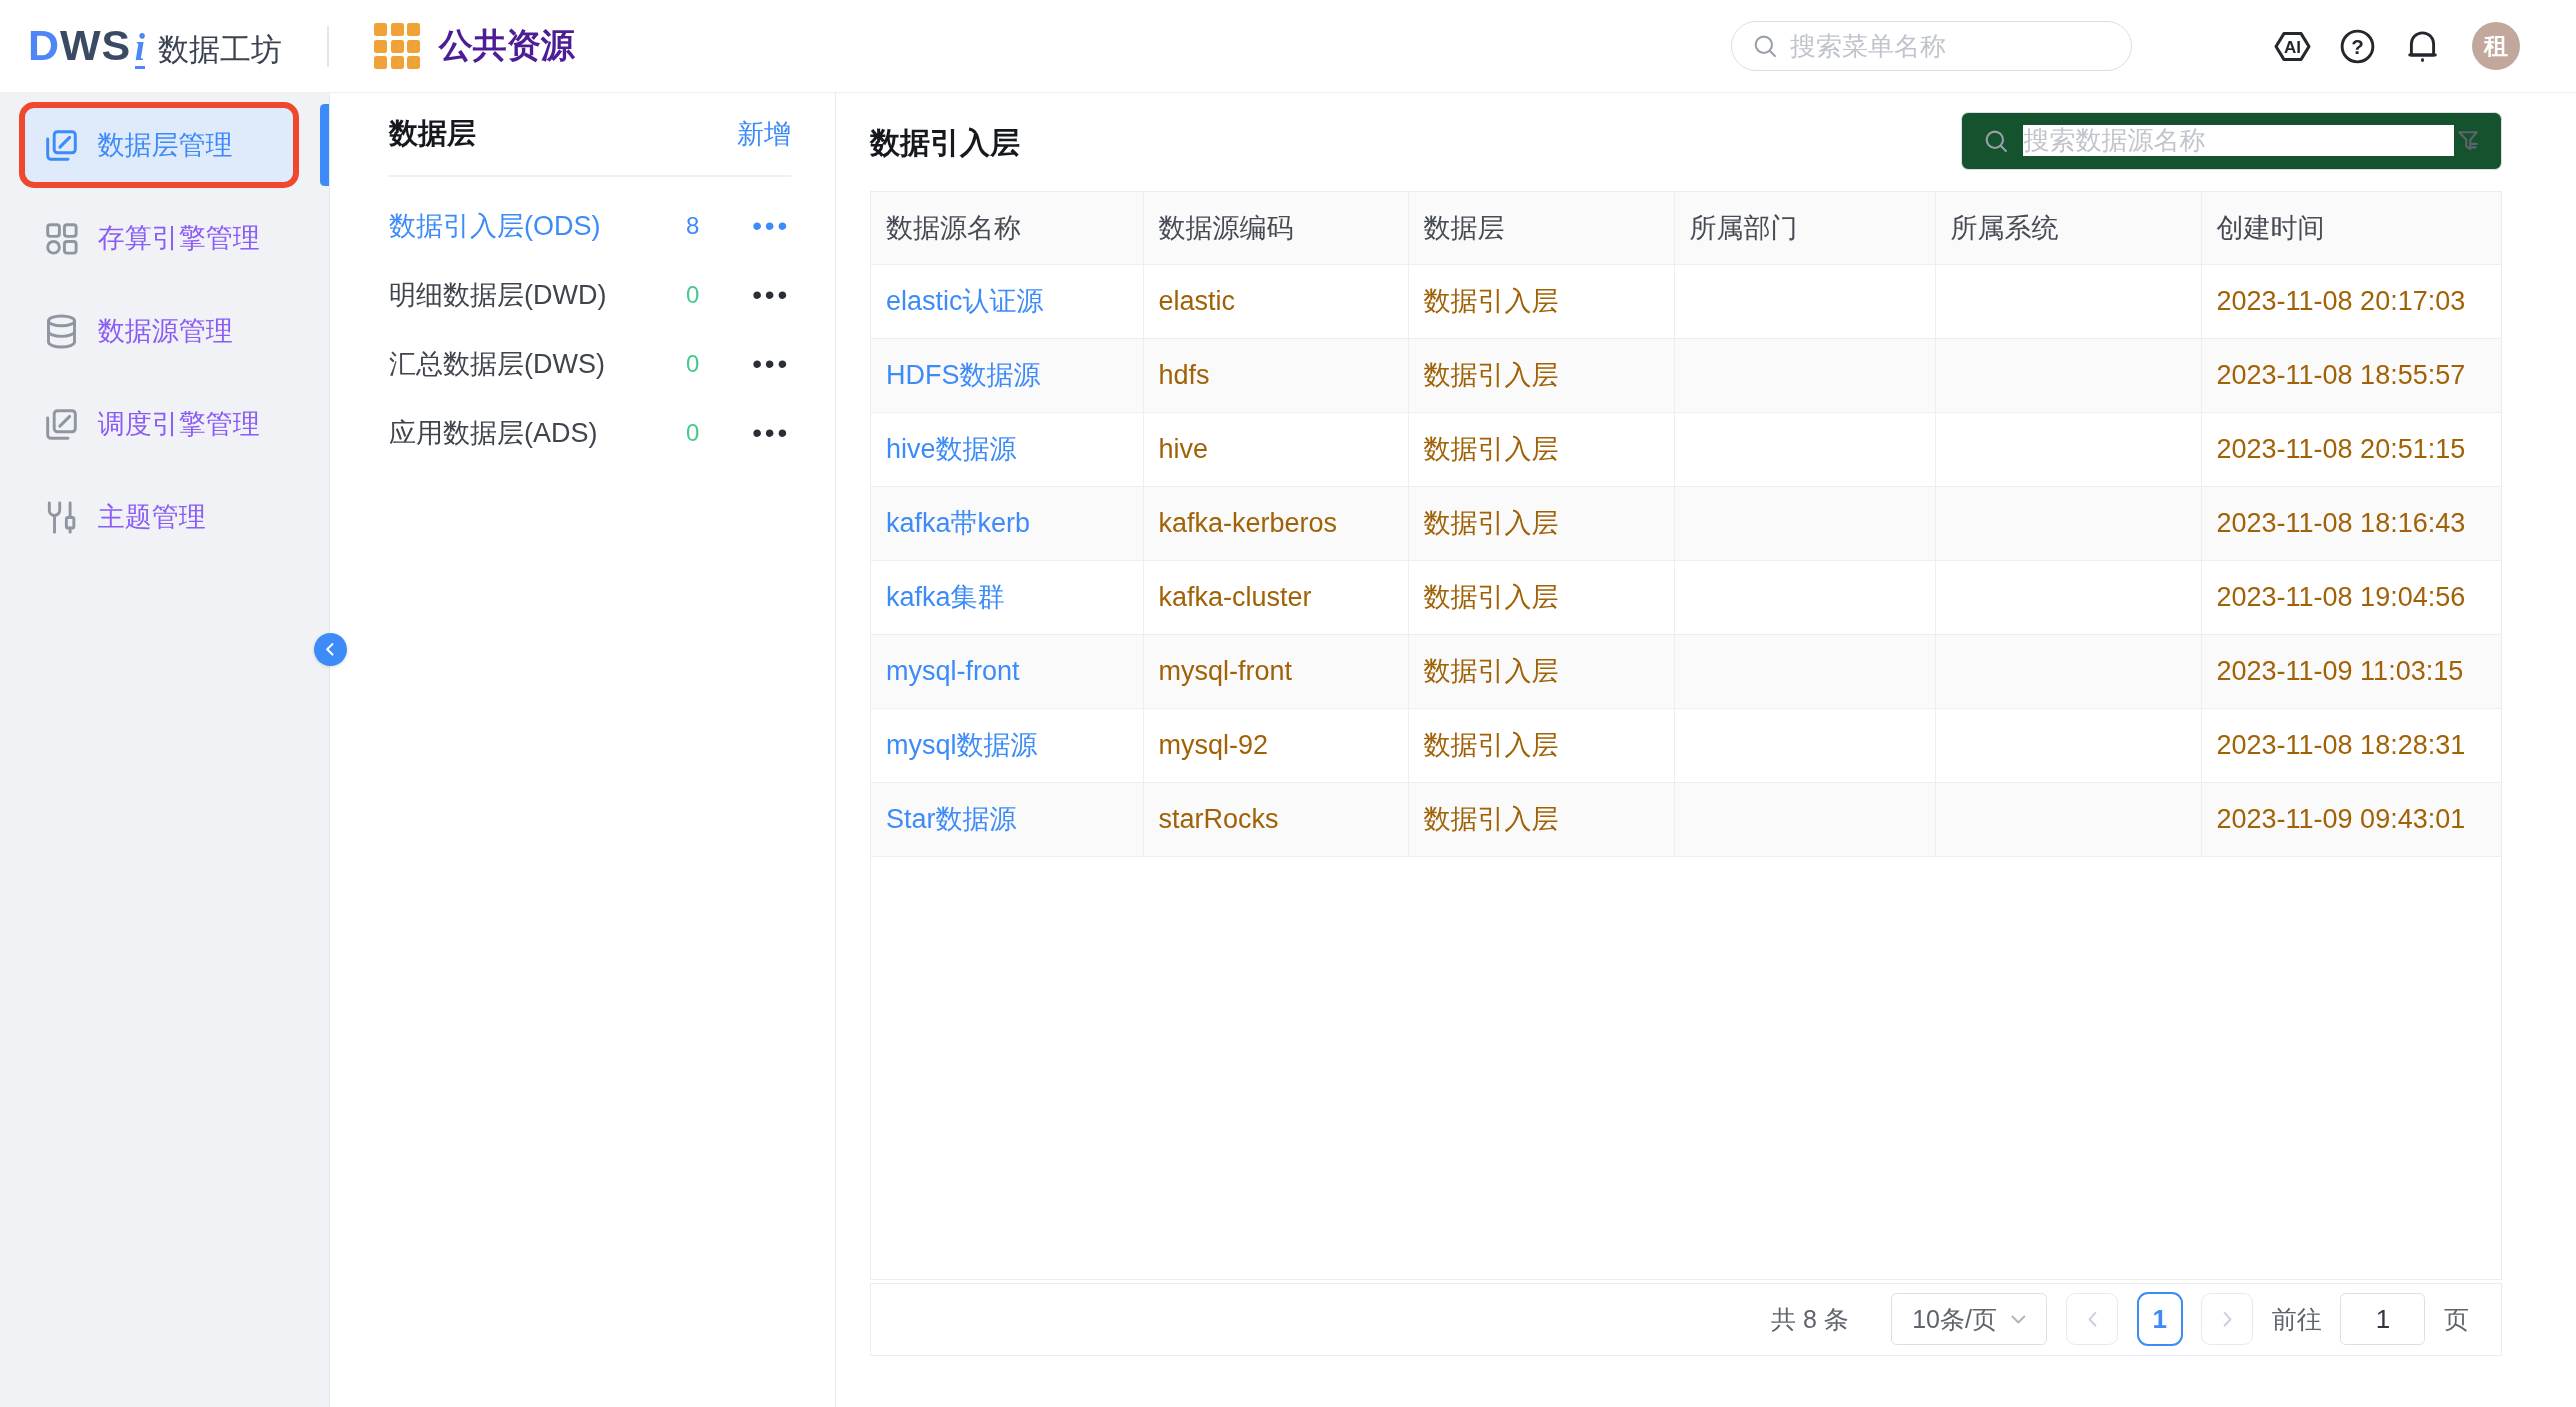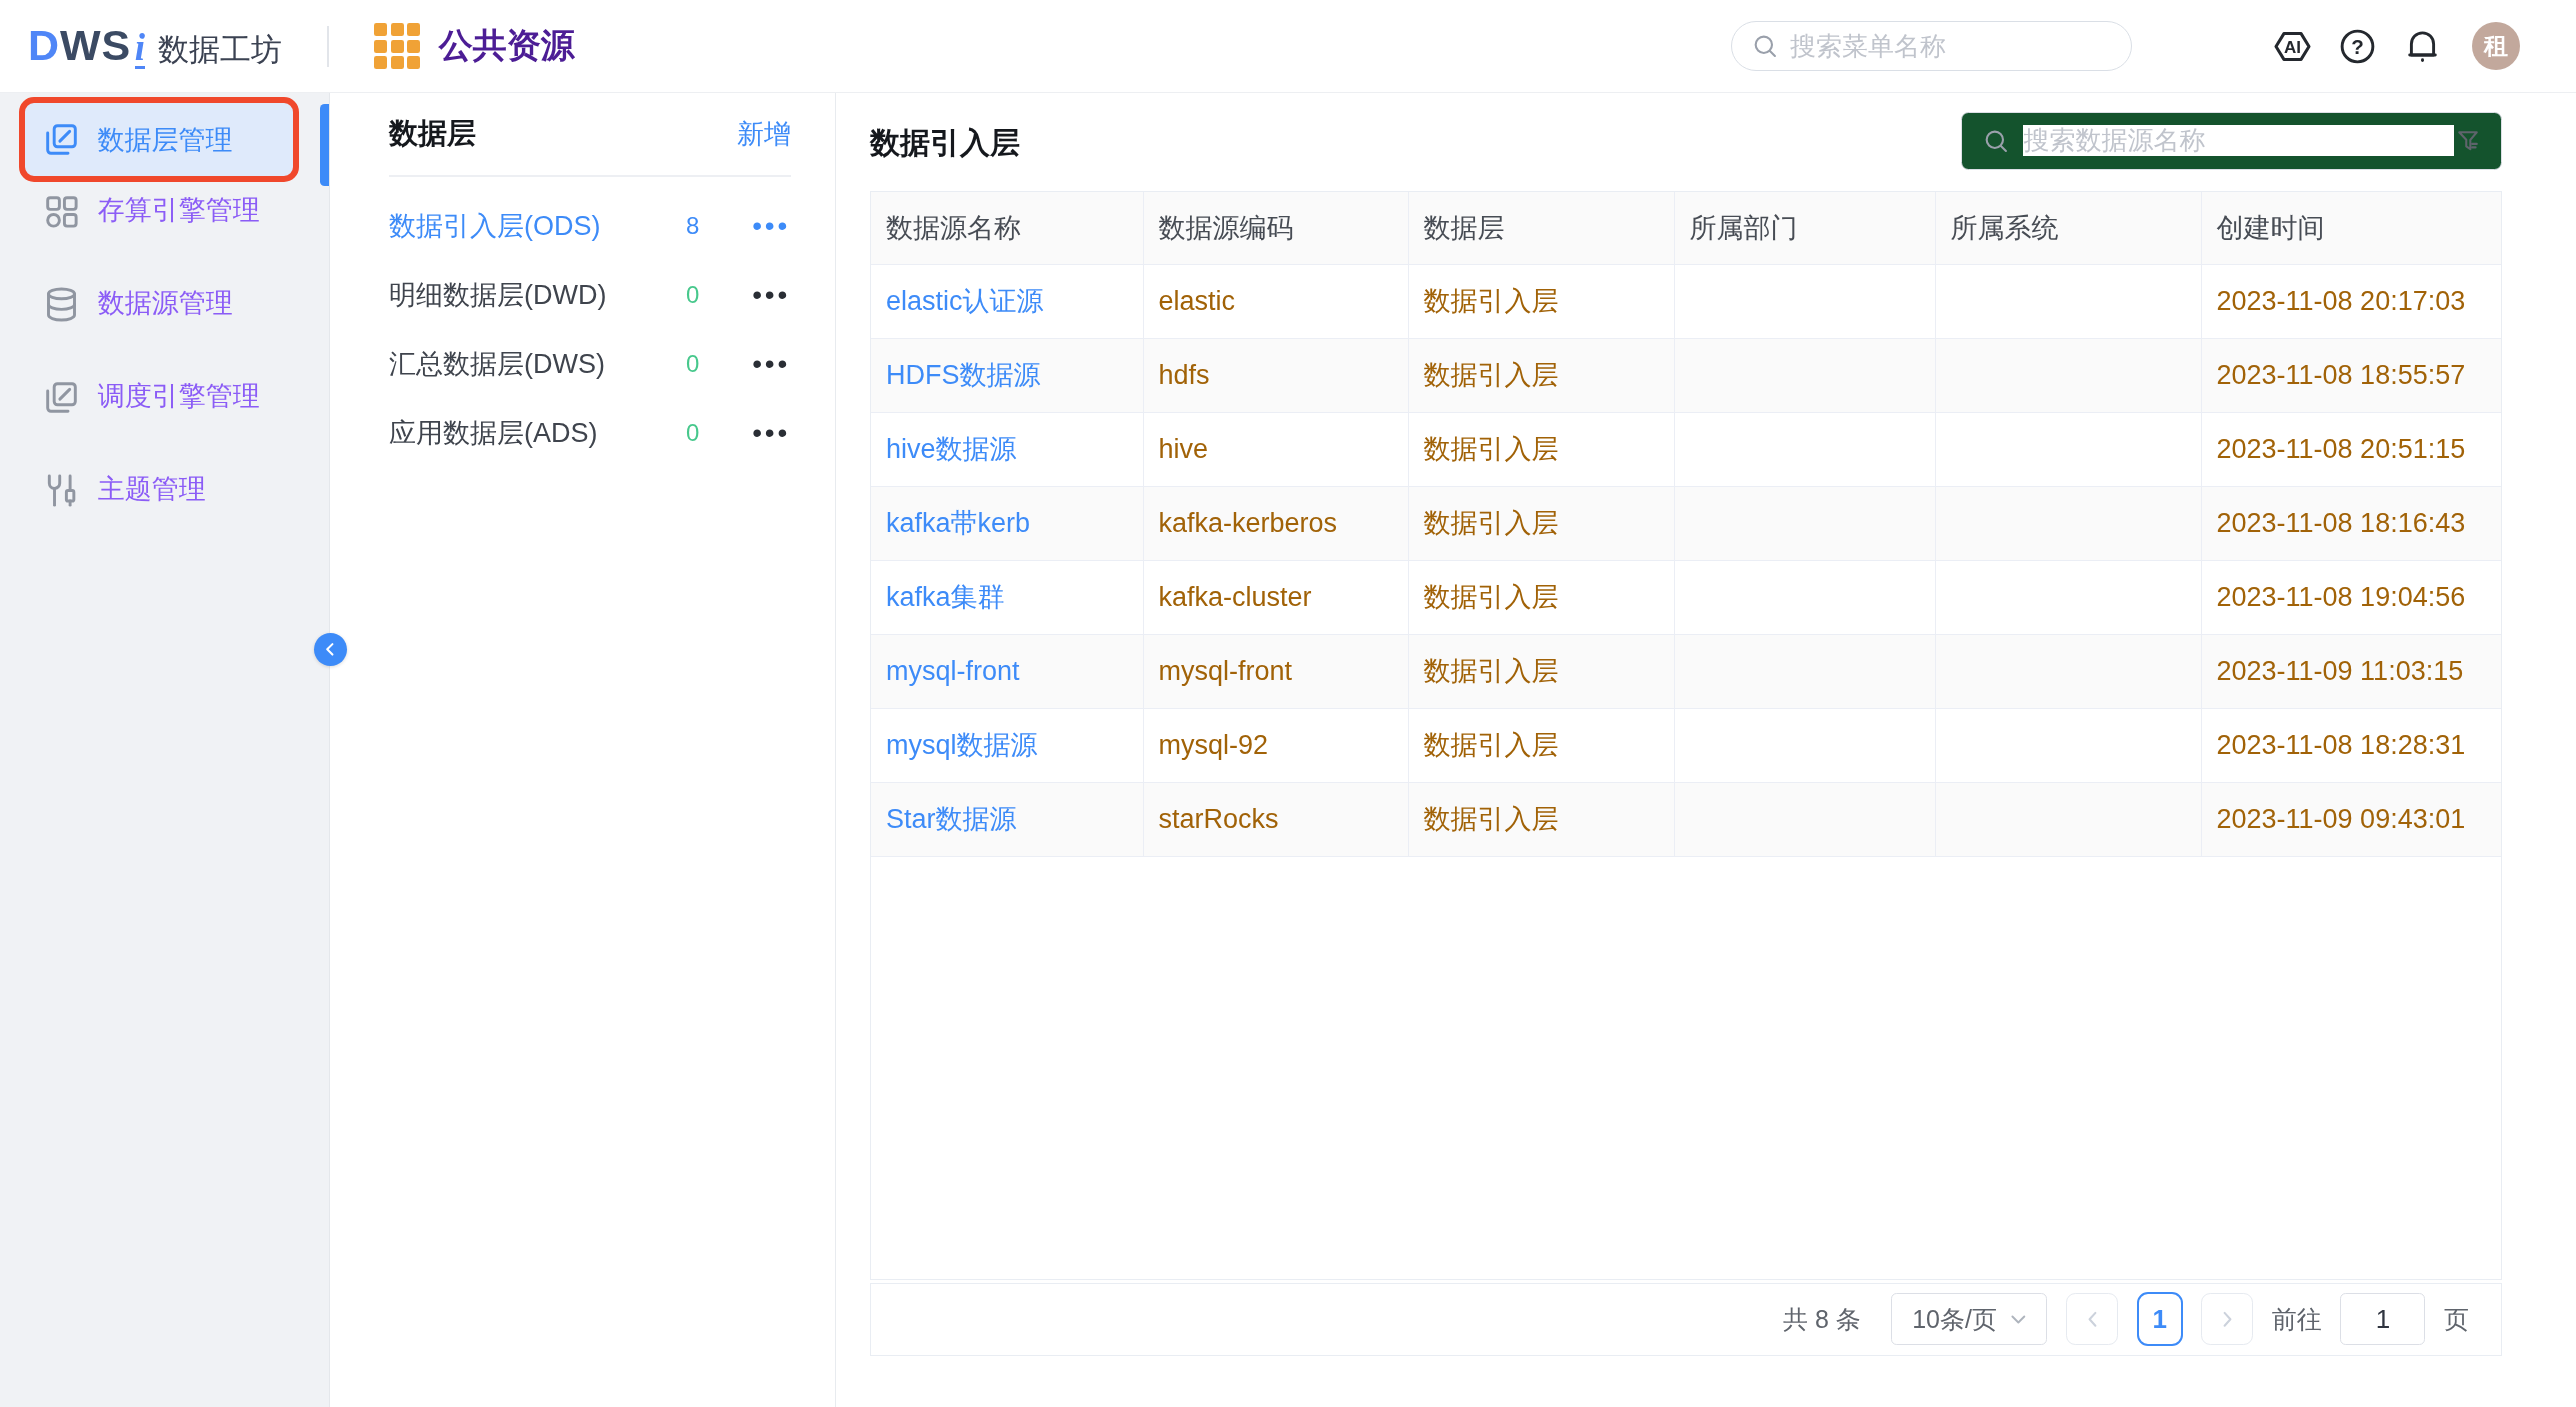--- a/index.html
+++ b/index.html
@@ -51,21 +51,21 @@
 
   
   .layout { position:absolute; top:93px; left:0; width:2576px; height:1315px; }
 
   
   .sidebar {
     position:absolute; left:0; top:0; width:330px; height:1315px;
     background:#f0f2f5; border-right:1.9px solid #e4e7eb; padding-top:5.6px;
   }
   .menu-item {
-    position:relative; height:93px; display:flex; align-items:flex-start;
+    position:relative; height:93px; display:flex; align-items:center;
     padding-left:42px; cursor:pointer;
   }
   .menu-item .mi-icon { width:39px; height:39px; color:#9096a1; flex:none; }
   .menu-item .mi-label { font-size:27px; color:#8b5cf6; margin-left:16.7px; white-space:nowrap; }
   .menu-item.active { padding-left:0; }
   .active-pill {
     position:relative; margin-left:20.4px; width:277px; height:82px;
     background:#dfeafb; border-radius:13px;
     display:flex; align-items:center; padding-left:21.4px;
   }
@@ -137,21 +137,21 @@
   .ds-table th { height:72px; background:#fafafa; color:#474c54; font-size:27px; }
   .ds-table td { height:74px; font-size:27px; color:#a16207; }
   .ds-table tbody tr:nth-child(even) td { background:#fafafa; }
   .ds-table td.link { color:#3d8bf8; cursor:pointer; }
 
   .pagination {
     margin-top:2.8px; height:73px; border:1.9px solid #e9edf3;
     display:flex; align-items:center; justify-content:flex-end;
     gap:18.6px; padding-right:32px; font-size:25px; color:#5f646c; background:#fff;
   }
-  .pg-total { margin-right:12px; }
+  .pg-total { margin-right:24px; }
   .pg-select {
     width:156px; height:52px; border:1.9px solid #dcdfe6; border-radius:5.6px;
     display:flex; align-items:center; justify-content:center; gap:13px;
     color:#5f646c; cursor:pointer; background:#fff;
   }
   .pg-select svg { color:#aeb4bd; }
   .pg-btn {
     width:52px; height:52px; border:1.9px solid #e6eaf0; border-radius:9.3px;
     display:flex; align-items:center; justify-content:center; color:#ccd2dc; background:#fff; cursor:default;
   }

